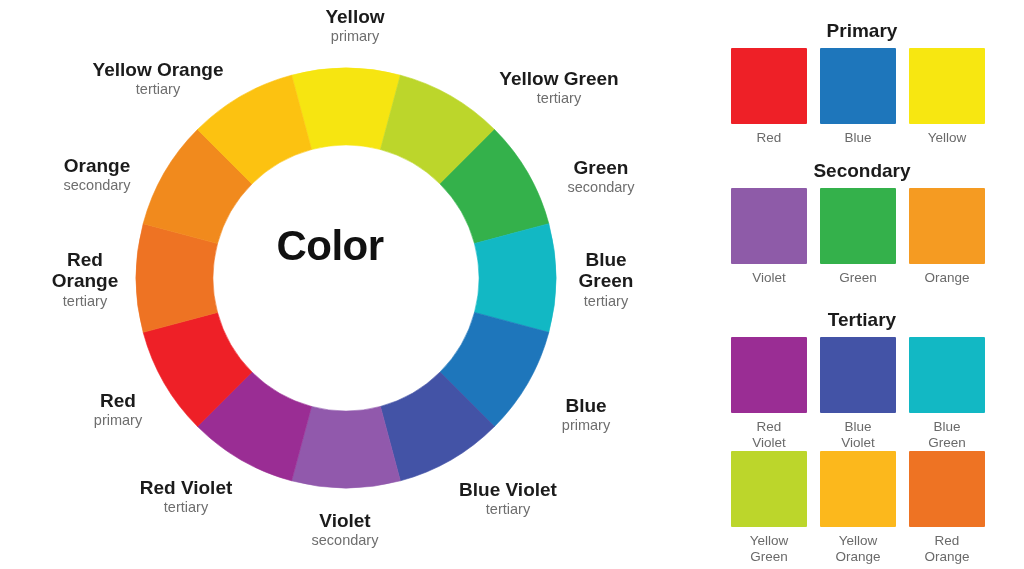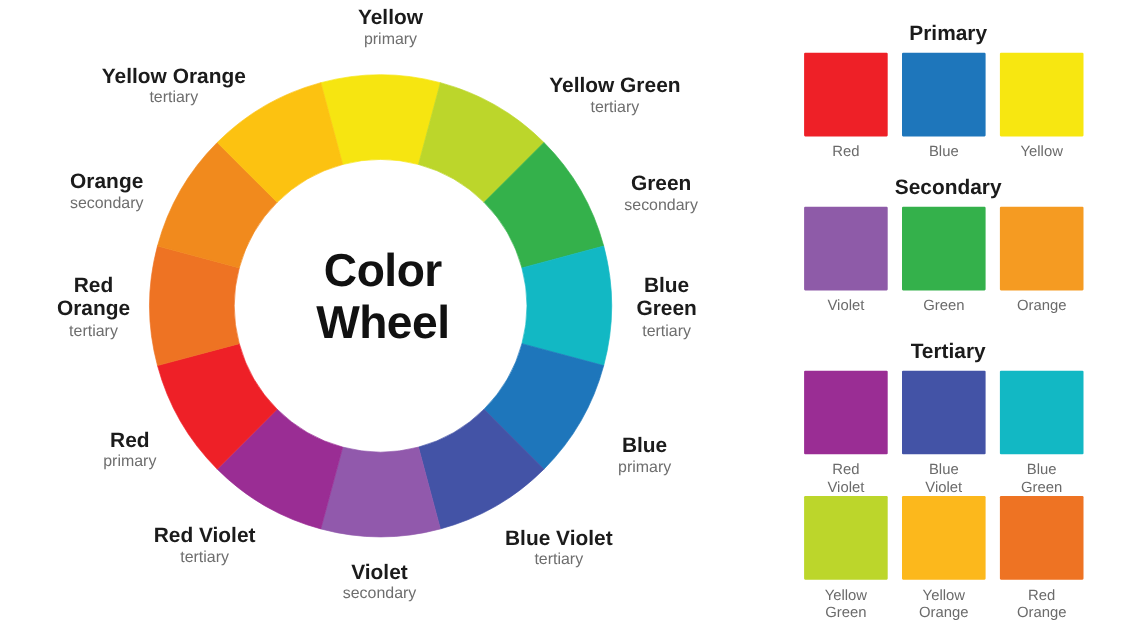--- a/index.html
+++ b/index.html
@@ -21,21 +21,21 @@
     position: absolute;
     left: 0; top: 0;
     width: 700px; height: 569px;
   }
   #wheel-svg {
     position: absolute;
     left: 0; top: 0;
   }
   #wheel-center-label {
     position: absolute;
-    left: 238px; top: 222px;
+    left: 220px; top: 222px;
     width: 220px;
     text-align: center;
     color: #111111;
     font-size: 42px;
     font-weight: bold;
     line-height: 1.12;
     letter-spacing: -0.5px;
   }
 
   .wheel-label {
@@ -130,21 +130,20 @@
           L 217.5318651035539 243.5770670013648 A 133 133 0 0 0 217.53186510355394 312.4229329986353 Z" fill="#EE7323" stroke="#EE7323" stroke-width="0.6"></path>
           <path d="M 143.15557647929563 223.64800052847073 A 210 210 0 0 1 197.507575950825 129.50757595082504
           L 251.95479810218916 183.9547981021892 A 133 133 0 0 0 217.5318651035539 243.5770670013648 Z" fill="#F18A1D" stroke="#F18A1D" stroke-width="0.6"></path>
           <path d="M 197.507575950825 129.50757595082504 A 210 210 0 0 1 291.6480005284707 75.15557647929566
           L 311.57706700136475 149.5318651035539 A 133 133 0 0 0 251.95479810218916 183.9547981021892 Z" fill="#FCC211" stroke="#FCC211" stroke-width="0.6"></path>
         </g>
     </svg>
 
     <div id="wheel-center-label">
       <span>Color</span><br>
-      <span>Wheel</span>
     </div>
 
     <div id="wheel-labels">
         <div class="wheel-label" style="left: 245px; top: 6px; width: 220px;">
           <span class="wl-name">Yellow</span>
           <span class="wl-kind">primary</span>
         </div>
         <div class="wheel-label" style="left: 449px; top: 68px; width: 220px;">
           <span class="wl-name">Yellow Green</span>
           <span class="wl-kind">tertiary</span>

